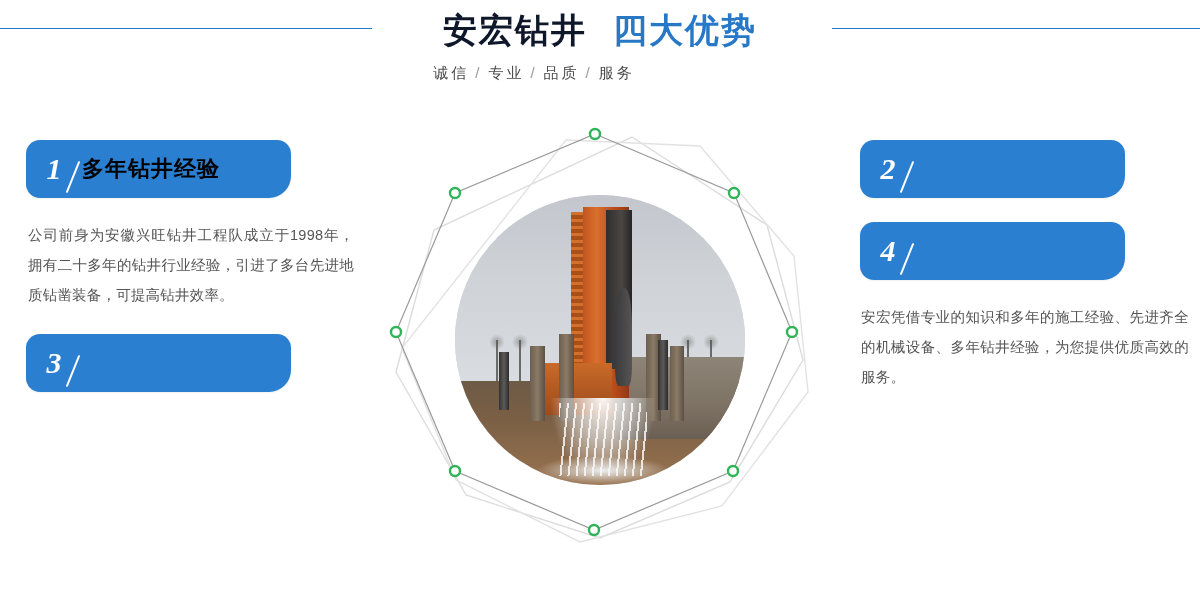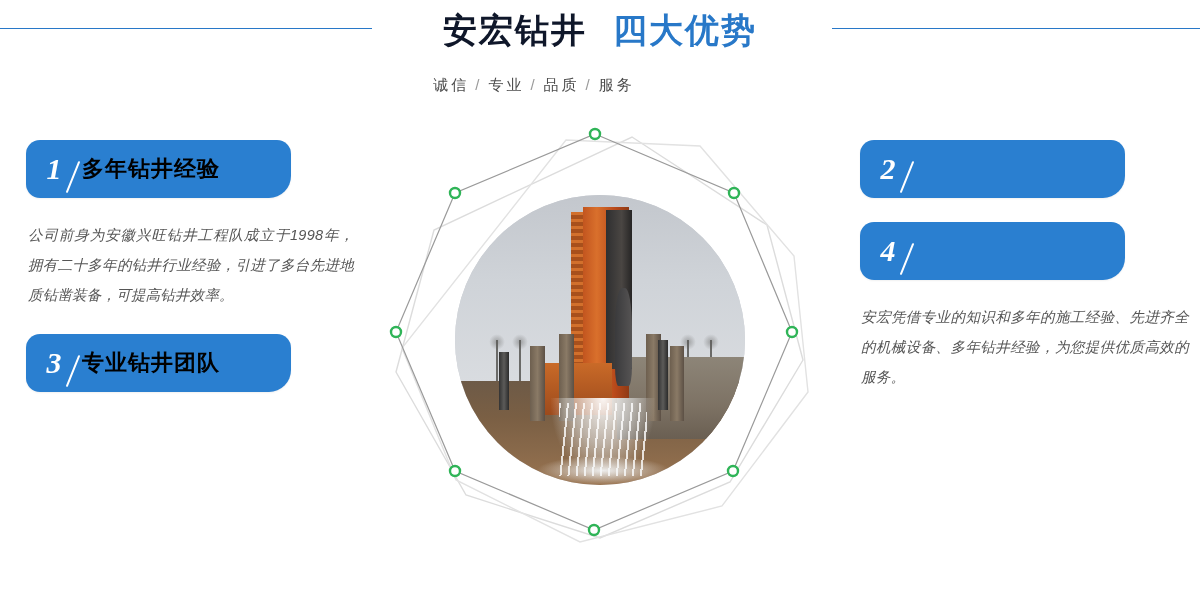--- a/index.html
+++ b/index.html
@@ -24,21 +24,21 @@
   }
   .title-main {
     font-size:34px; font-weight:700; color:#0f172a;
     letter-spacing:2px; vertical-align:middle;
   }
   .title-accent {
     font-size:34px; font-weight:700; color:#2878c8;
     letter-spacing:2px; margin-left:26px; vertical-align:middle;text-align:right;
   }
   .subtitle {
-    position:absolute; left:0; top:76px; width:1068px;
+    position:absolute; left:0; top:64px; width:1068px;
     text-align:center; font-size:15px; color:#4d4d4d; letter-spacing:3px;
   }
   .subtitle .sep { color:#9a9a9a; margin:0 6px; font-weight:300; }
 
   
   .col { position:absolute; width:340px; }
   .col-left  { left:20px;  top:140px; }
   .col-right { left:855px; top:140px; }
 
   .feature { position:relative; }
@@ -80,21 +80,20 @@
   }
 
   .body-text {
     margin-top:22px;
     padding:0 6px 0 8px;
     font-size:14.5px;
     line-height:30px;
     color:#555555;
     text-align:justify;
     letter-spacing:.2px;
-    font-style:italic;
   }
   .col-right .body-text { padding-left:6px; }
 
   
   .center { position:absolute; left:370px; top:110px; width:460px; height:460px; }
   .poly-svg { position:absolute; left:0; top:0; }
 
   .photo {
     position:absolute;
     left:85px; top:85px;
@@ -216,21 +215,20 @@
       <div class="badge">
         <span class="badge-num">1</span>
         <span class="badge-title">多年钻井经验</span>
       </div>
       <p class="body-text">公司前身为安徽兴旺钻井工程队成立于1998年，拥有二十多年的钻井行业经验，引进了多台先进地质钻凿装备，可提高钻井效率。</p>
     </div>
 
     <div class="feature" style="margin-top:24px;">
       <div class="badge">
         <span class="badge-num">3</span>
-        <span class="badge-title">专业钻井团队</span>
       </div>
     </div>
 
   </div>
 
   <div class="col col-right">
 
     <div class="feature">
       <div class="badge">
         <span class="badge-num">2</span>

